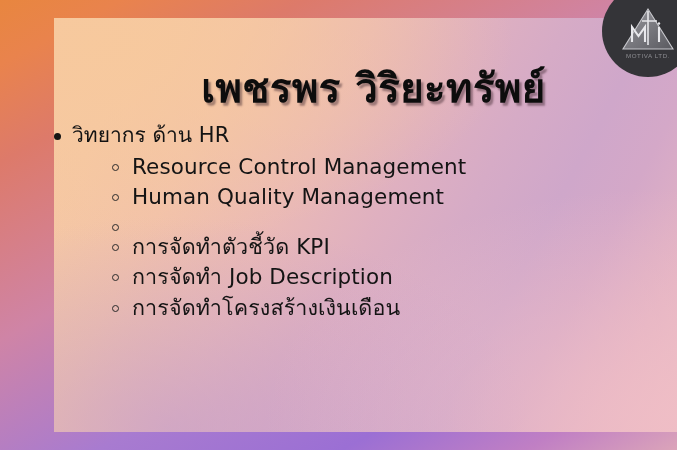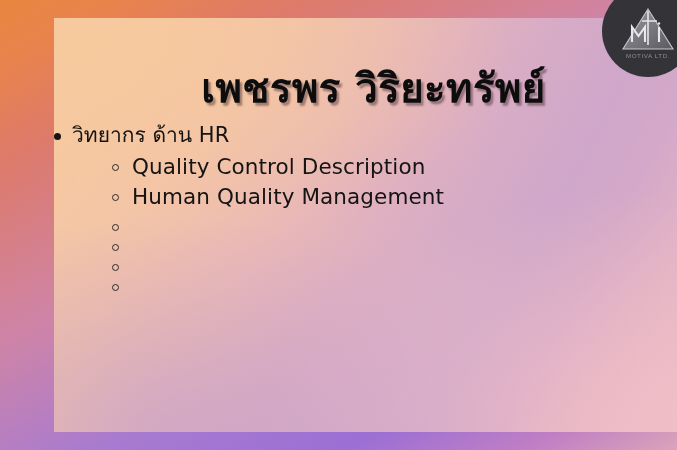--- a/index.html
+++ b/index.html
@@ -158,43 +158,46 @@
 
         <div class="lvl1">
           <span class="disc"></span>
           <span class="txt">วิทยากร ด้าน HR</span>
         </div>
 
         <div class="sublist">
 
           <div class="lvl2">
             <span class="ring"></span>
-            <span class="txt">Quality Control Description</span>
+            <span class="txt">Resource Control Management</span>
           </div>
 
           <div class="lvl2">
             <span class="ring"></span>
             <span class="txt">Human Quality Management</span>
           </div>
 
           <div class="lvl2">
             <span class="ring"></span>
           </div>
 
 
           <div class="lvl2">
             <span class="ring"></span>
-          </div>
-
-          <div class="lvl2">
-            <span class="ring"></span>
-          </div>
-
-          <div class="lvl2">
-            <span class="ring"></span>
+            <span class="txt">การจัดทำตัวชี้วัด KPI</span>
+          </div>
+
+          <div class="lvl2">
+            <span class="ring"></span>
+            <span class="txt">การจัดทำ Job Description</span>
+          </div>
+
+          <div class="lvl2">
+            <span class="ring"></span>
+            <span class="txt">การจัดทำโครงสร้างเงินเดือน</span>
           </div>
 
         </div>
       </div>
 
     </div>
   </div>
 
   <div id="logo">
     <div id="logo-inner">

